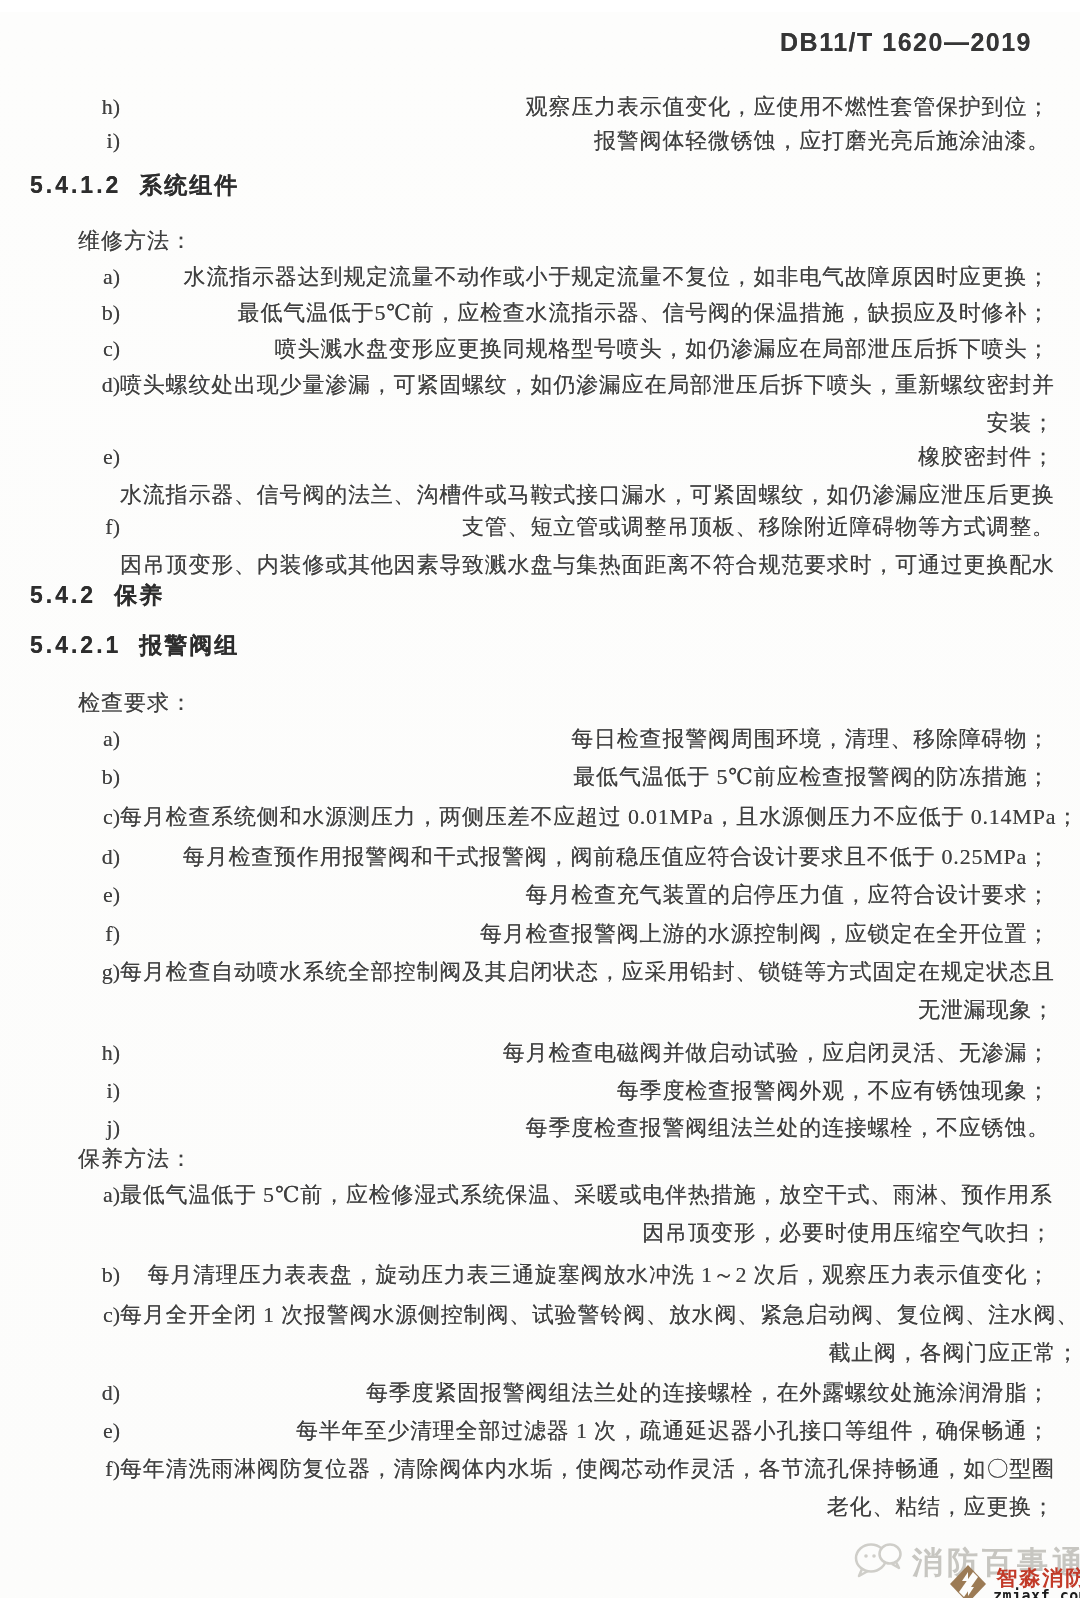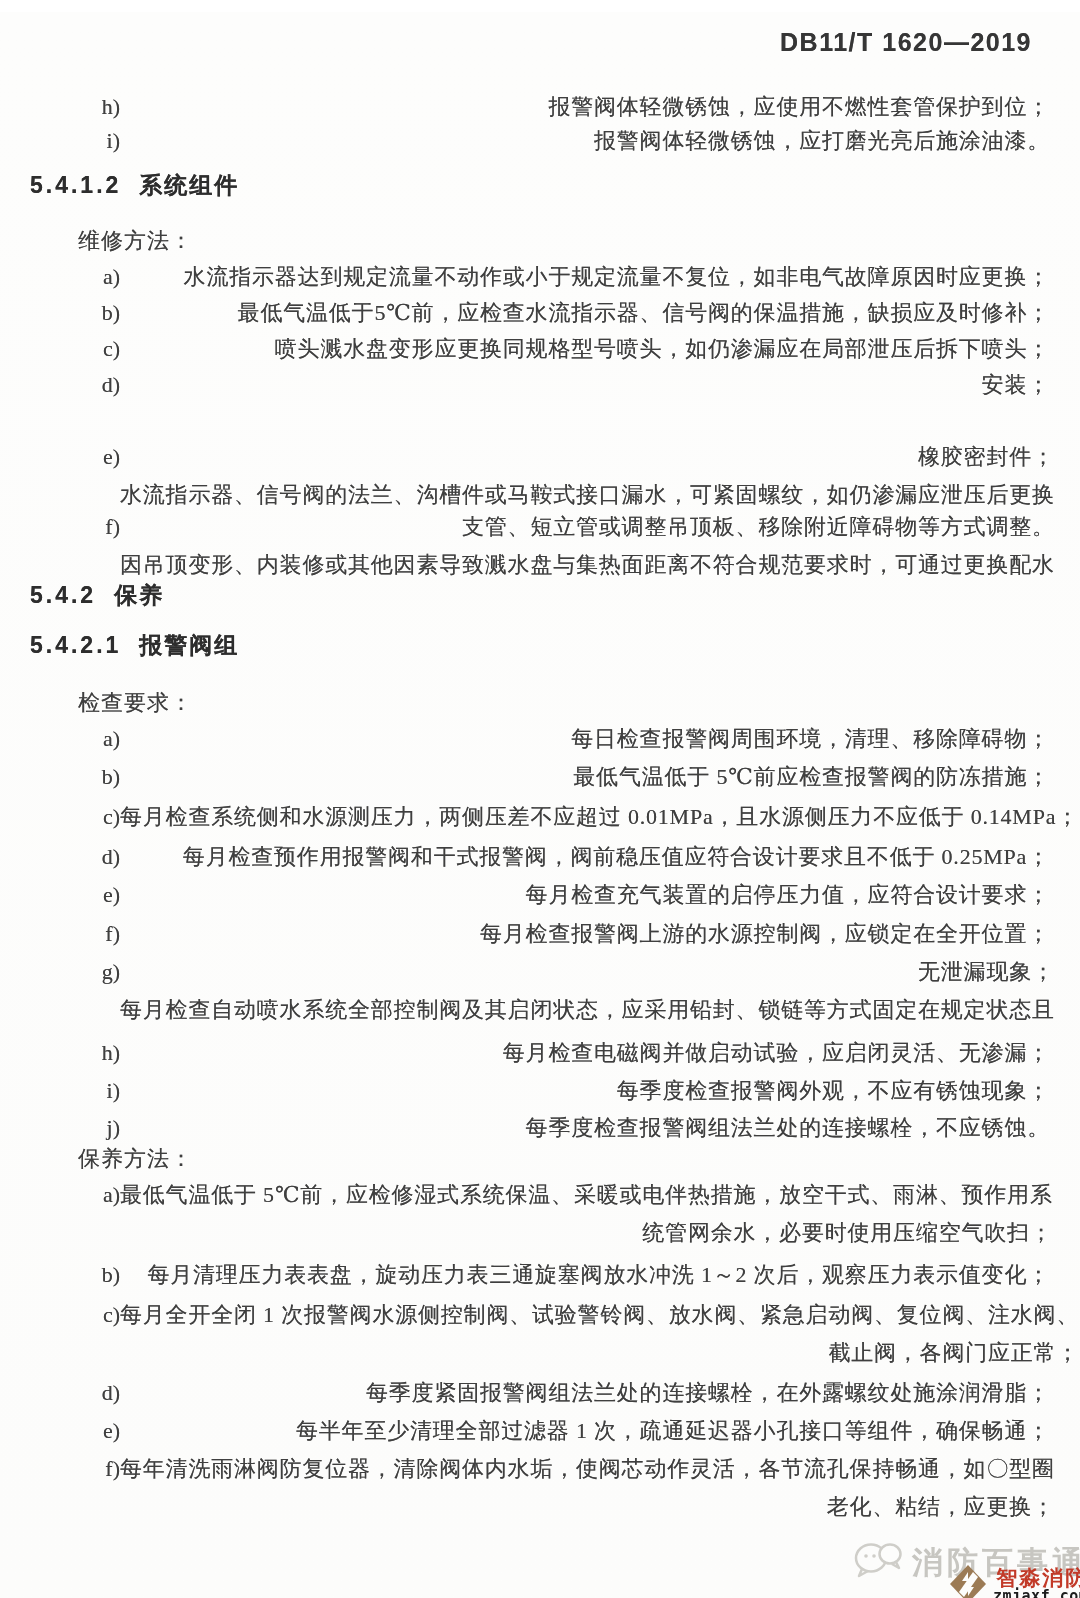--- a/index.html
+++ b/index.html
@@ -62,21 +62,21 @@
 </head>
 <body>
 
 <div class="page">
 
   <div class="doc-code">DB11/T 1620—2019</div>
 
   <div class="item" style="top:76px">
     <span class="lbl">h)</span>
     <div class="txt">
-        <div class="line">报警阀体轻微锈蚀，应使用不燃性套管保护到位；</div>
+        <div class="line">观察压力表示值变化，应使用不燃性套管保护到位；</div>
       </div>
   </div>
   <div class="item" style="top:110px">
     <span class="lbl">i)</span>
     <div class="txt">
         <div class="line">报警阀体轻微锈蚀，应打磨光亮后施涂油漆。</div>
       </div>
   </div>
 
   <div class="heading" style="top:158px">
@@ -99,20 +99,21 @@
   </div>
   <div class="item" style="top:318px">
     <span class="lbl">c)</span>
     <div class="txt">
         <div class="line">喷头溅水盘变形应更换同规格型号喷头，如仍渗漏应在局部泄压后拆下喷头；</div>
       </div>
   </div>
   <div class="item" style="top:354px">
     <span class="lbl">d)</span>
     <div class="txt">
+      <div class="line">喷头螺纹处出现少量渗漏，可紧固螺纹，如仍渗漏应在局部泄压后拆下喷头，重新螺纹密封并</div>
       <div class="line">安装；</div>
     </div>
   </div>
   <div class="item" style="top:426px">
     <span class="lbl">e)</span>
     <div class="txt">
       <div class="line">橡胶密封件；</div>
       <div class="line">水流指示器、信号阀的法兰、沟槽件或马鞍式接口漏水，可紧固螺纹，如仍渗漏应泄压后更换</div>
     </div>
   </div>
@@ -166,22 +167,22 @@
   </div>
   <div class="item" style="top:903px">
     <span class="lbl">f)</span>
     <div class="txt">
         <div class="line">每月检查报警阀上游的水源控制阀，应锁定在全开位置；</div>
       </div>
   </div>
   <div class="item" style="top:941px">
     <span class="lbl">g)</span>
     <div class="txt">
+      <div class="line">每月检查自动喷水系统全部控制阀及其启闭状态，应采用铅封、锁链等方式固定在规定状态且</div>
       <div class="line">无泄漏现象；</div>
-      <div class="line">每月检查自动喷水系统全部控制阀及其启闭状态，应采用铅封、锁链等方式固定在规定状态且</div>
     </div>
   </div>
   <div class="item" style="top:1022px">
     <span class="lbl">h)</span>
     <div class="txt">
         <div class="line">每月检查电磁阀并做启动试验，应启闭灵活、无渗漏；</div>
       </div>
   </div>
   <div class="item" style="top:1060px">
     <span class="lbl">i)</span>
@@ -195,21 +196,21 @@
         <div class="line">每季度检查报警阀组法兰处的连接螺栓，不应锈蚀。</div>
       </div>
   </div>
 
   <div class="para-label" style="top:1130px">保养方法：</div>
 
   <div class="item" style="top:1164px">
     <span class="lbl">a)</span>
     <div class="txt">
       <div class="line">最低气温低于 5℃前，应检修湿式系统保温、采暖或电伴热措施，放空干式、雨淋、预作用系</div>
-      <div class="line">统管网余水，必要时使用压缩空气吹扫；</div>
+      <div class="line">因吊顶变形，必要时使用压缩空气吹扫；</div>
     </div>
   </div>
   <div class="item" style="top:1244px">
     <span class="lbl">b)</span>
     <div class="txt">
         <div class="line">每月清理压力表表盘，旋动压力表三通旋塞阀放水冲洗 1～2 次后，观察压力表示值变化；</div>
       </div>
   </div>
   <div class="item" style="top:1284px">
     <span class="lbl">c)</span>

